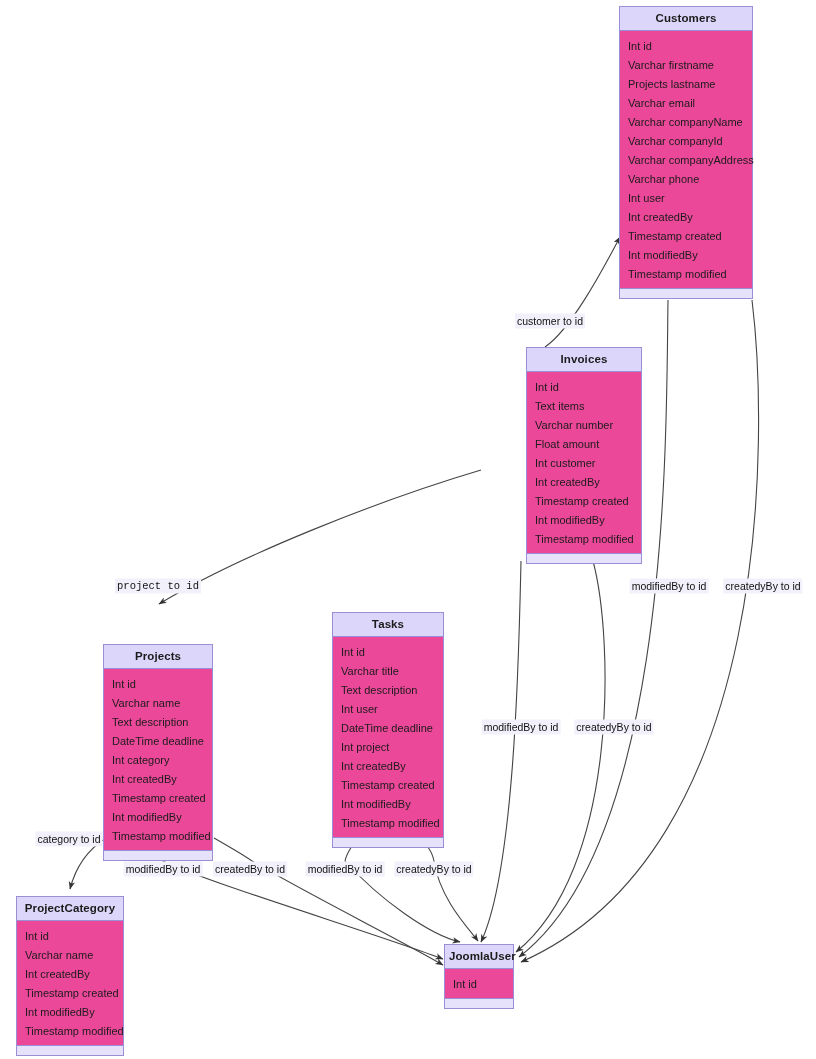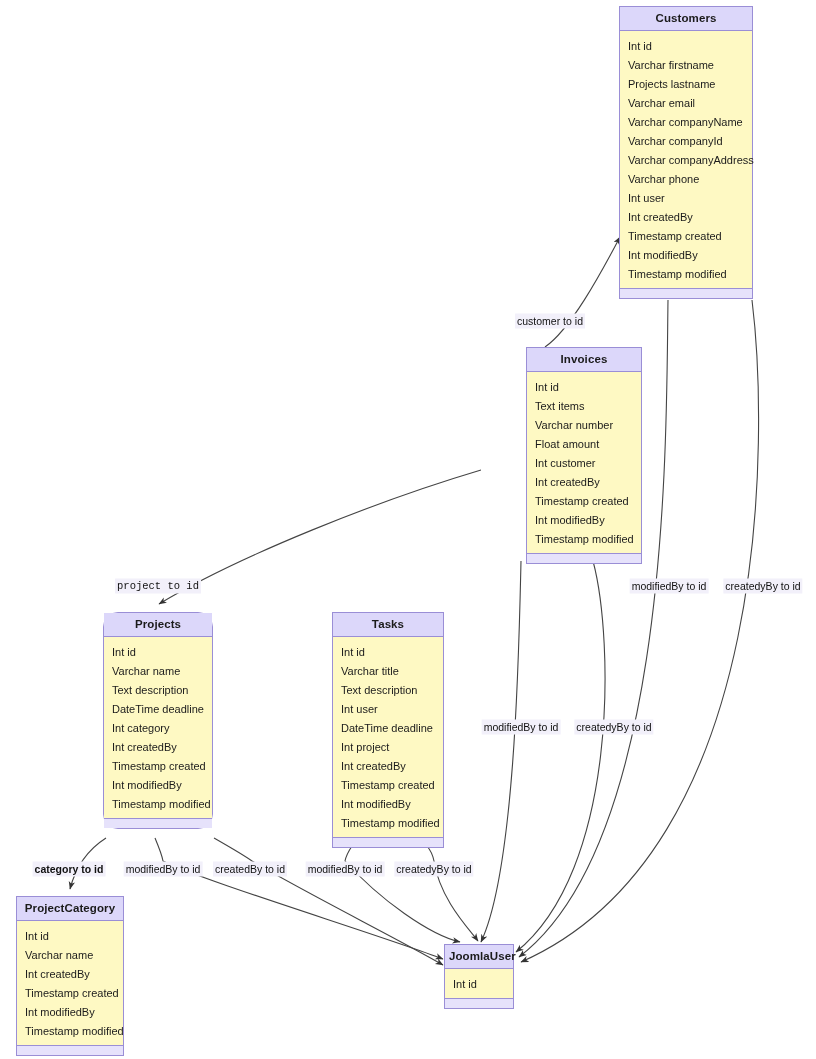--- a/index.html
+++ b/index.html
@@ -47,21 +47,21 @@
     color: #1b1b1b;
     text-align: center;
     padding: 5px 4px 5px 4px;
     border-bottom: 1.3px solid #9a8ed6;
     background: #dcd7fa;
     line-height: 13px;
     letter-spacing: 0.1px;
   }
   .entity-body {
     padding: 6px 0 4px 0;
-    background: #fef9c3;
+    background: #ec4899;
     border-bottom: 1.3px solid #9a8ed6;
   }
   .entity-attr {
     font-size: 11px;
     color: #1b1b1b;
     line-height: 19px;
     padding: 0 8px;
     white-space: nowrap;
   }
   .entity-footer {
@@ -133,21 +133,21 @@
           <div class="entity-attr">Varchar number</div>
           <div class="entity-attr">Float amount</div>
           <div class="entity-attr">Int customer</div>
           <div class="entity-attr">Int createdBy</div>
           <div class="entity-attr">Timestamp created</div>
           <div class="entity-attr">Int modifiedBy</div>
           <div class="entity-attr">Timestamp modified</div>
         </div>
         <div class="entity-footer"></div>
       </div>
-      <div class="entity" style="left: 103px; top: 612px; width: 110px; border-radius: 15px;">
+      <div class="entity" style="left: 103px; top: 644px; width: 110px;">
         <div class="entity-title">Projects</div>
         <div class="entity-body">
           <div class="entity-attr">Int id</div>
           <div class="entity-attr">Varchar name</div>
           <div class="entity-attr">Text description</div>
           <div class="entity-attr">DateTime deadline</div>
           <div class="entity-attr">Int category</div>
           <div class="entity-attr">Int createdBy</div>
           <div class="entity-attr">Timestamp created</div>
           <div class="entity-attr">Int modifiedBy</div>
@@ -191,20 +191,20 @@
         <div class="entity-footer"></div>
       </div>
     </div>
   <div id="label-layer">
       <div class="edge-label" style="left: 550px; top: 321px;">customer to id</div>
       <div class="edge-label" style="left: 158px; top: 586px; font-family: Liberation Mono, monospace;">project to id</div>
       <div class="edge-label" style="left: 521px; top: 727px;">modifiedBy to id</div>
       <div class="edge-label" style="left: 614px; top: 727px;">createdyBy to id</div>
       <div class="edge-label" style="left: 669px; top: 586px;">modifiedBy to id</div>
       <div class="edge-label" style="left: 763px; top: 586px;">createdyBy to id</div>
-      <div class="edge-label" style="left: 69px; top: 869px; font-weight: bold;">category to id</div>
+      <div class="edge-label" style="left: 69px; top: 839px;">category to id</div>
       <div class="edge-label" style="left: 163px; top: 869px;">modifiedBy to id</div>
       <div class="edge-label" style="left: 250px; top: 869px;">createdBy to id</div>
       <div class="edge-label" style="left: 345px; top: 869px;">modifiedBy to id</div>
       <div class="edge-label" style="left: 434px; top: 869px;">createdyBy to id</div>
     </div>
 
 </div>
 
 </body></html>

